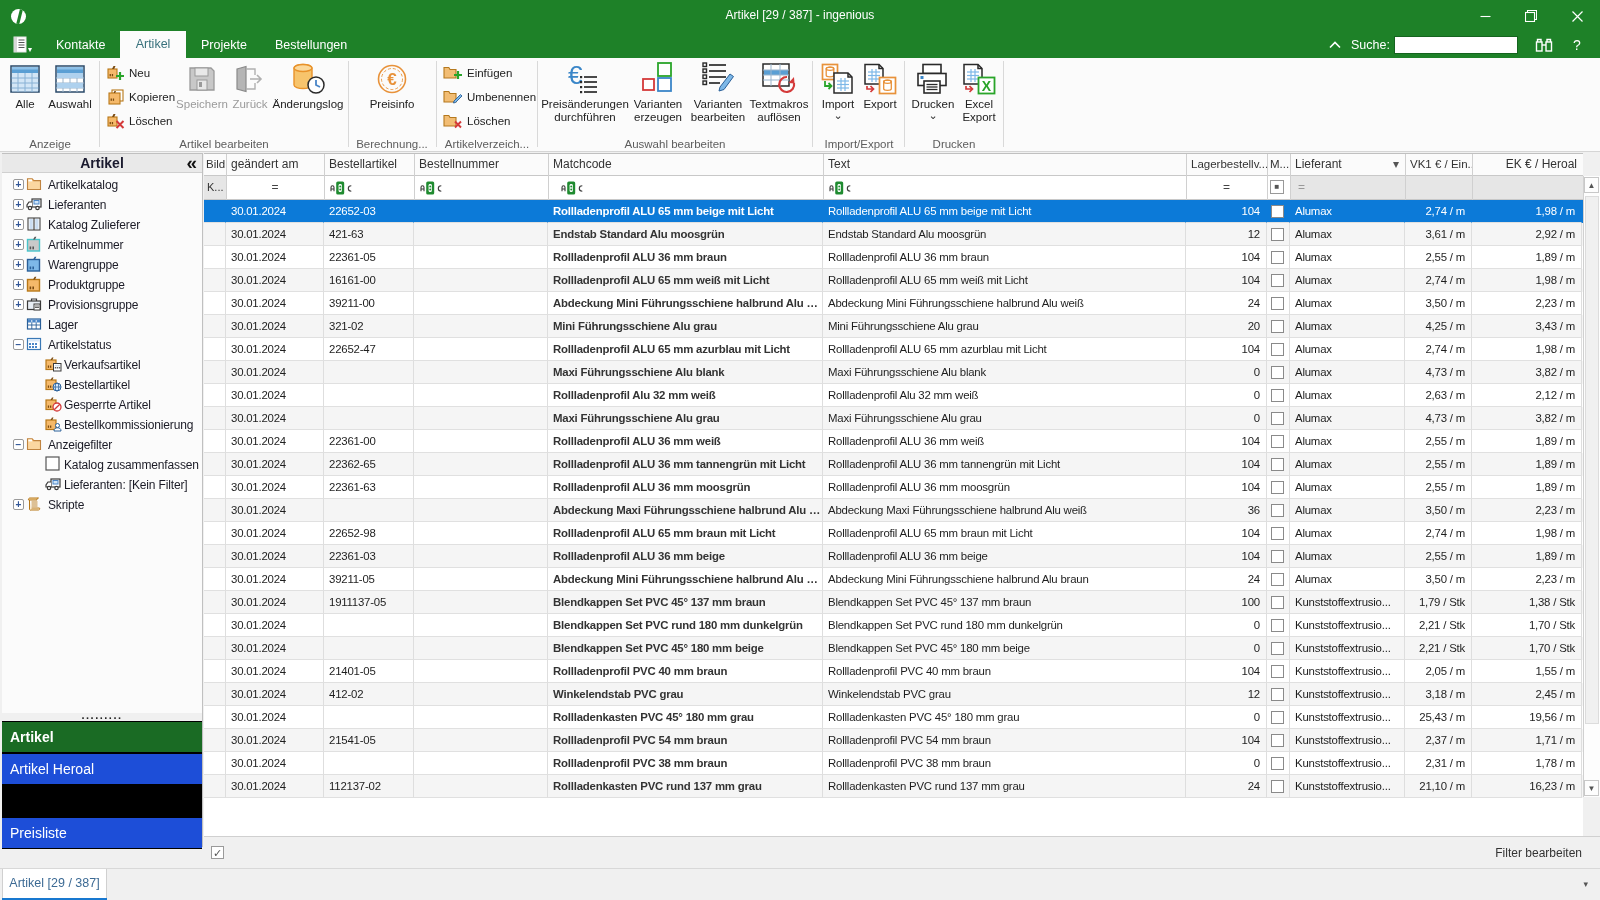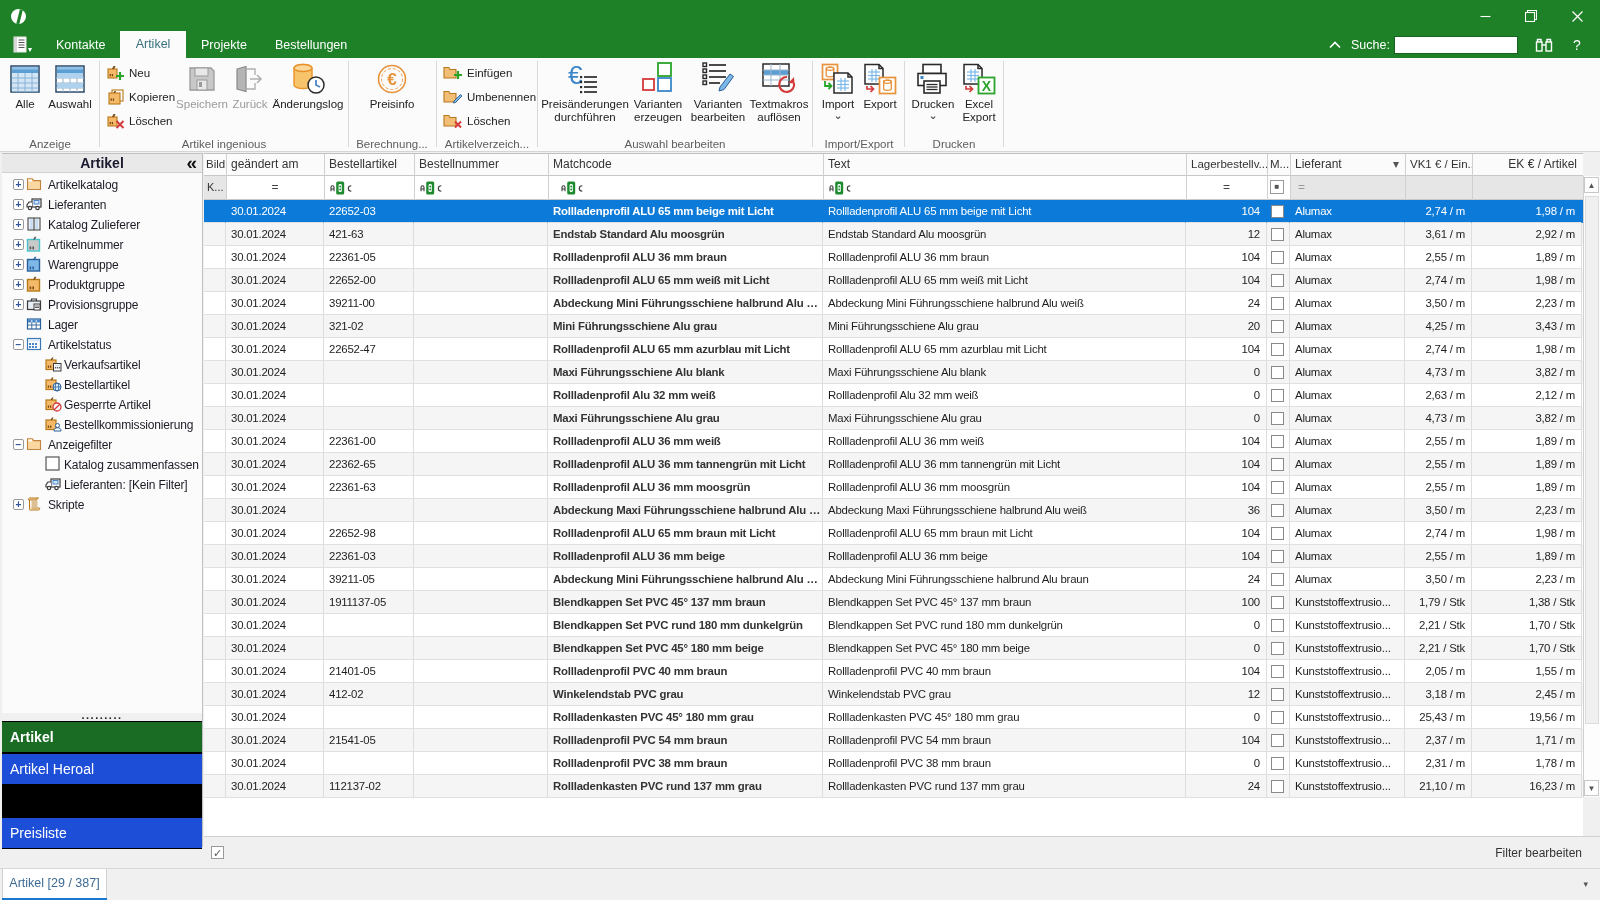--- a/index.html
+++ b/index.html
@@ -69,20 +69,21 @@
 
 #botbar { position:absolute; left:204px; top:836px; width:1396px; height:32px; background:#f0f0f0; border-top:1px solid #d0d0d0; }
 #tabstrip { position:absolute; left:0; top:868px; width:1600px; height:32px; background:#f0f0f0; border-top:1px solid #d8d8d8; }
 #btab { position:absolute; left:2px; top:0px; width:105px; height:29px; background:#fff; border-left:1px solid #d0d0d0; border-right:1px solid #d0d0d0; color:#3c6a94; font-size:12.5px; text-align:center; line-height:29px; }
 #btabline { position:absolute; left:2px; top:29px; width:105px; height:3px; background:#1878d0; }
 </style></head><body>
 <div id="app">
 
 <div id="titlebar">
   <div id="logo"></div>
+  <div id="title">Artikel [29 / 387] - ingenious</div>
   <div class="winbtn" style="right:92px"><svg width="11" height="11" viewBox="0 0 11 11" style="margin-top:11px">
           <line x1="0.5" y1="5.5" x2="10.5" y2="5.5" stroke="#fff" stroke-width="1.1"></line>
         </svg></div>
   <div class="winbtn" style="right:46px"><svg width="12" height="12" viewBox="0 0 12 12" style="margin-top:10px">
           <rect x="0.5" y="2.5" width="9" height="9" fill="none" stroke="#fff" stroke-width="1.1"></rect>
           <path d="M2.5 2.5 L2.5 0.5 L11.5 0.5 L11.5 9.5 L9.5 9.5" fill="none" stroke="#fff" stroke-width="1.1"></path>
         </svg></div>
   <div class="winbtn" style="right:0"><svg width="11" height="11" viewBox="0 0 11 11" style="margin-top:11px">
           <path d="M0.5 0.5 L10.5 10.5 M10.5 0.5 L0.5 10.5" stroke="#fff" stroke-width="1.2"></path>
         </svg></div>
@@ -225,21 +226,21 @@
         <div class="ic">
           <svg width="36" height="32" viewBox="0 0 36 32">
             <path d="M4 5 C4 2.8 8.5 1.5 13 1.5 C17.5 1.5 22 2.8 22 5 L22 22 C22 24.2 17.5 25.5 13 25.5 C8.5 25.5 4 24.2 4 22 Z" fill="#f7c46c" stroke="#e8922a" stroke-width="1.4"></path>
             <ellipse cx="13" cy="5" rx="9" ry="3.5" fill="#fbd89a" stroke="#e8922a" stroke-width="1.4"></ellipse>
             <circle cx="26" cy="22" r="8" fill="#fff" stroke="#2a2a2a" stroke-width="1.5"></circle>
             <path d="M26 17 L26 22 L30 24" fill="none" stroke="#4a86c8" stroke-width="1.8"></path>
           </svg>
         </div>
         <div class="lb">Änderungslog</div>
       </div>
-  <div class="glabel" style="left:100px;width:248px">Artikel ingenious</div>
+  <div class="glabel" style="left:100px;width:248px">Artikel bearbeiten</div>
 
   <div class="bigbtn" style="left:363px;width:58px">
         <div class="ic">
           <svg width="32" height="32" viewBox="0 0 32 32">
             <circle cx="16" cy="16" r="13.5" fill="none" stroke="#e8923a" stroke-width="1.6"></circle>
             <circle cx="16" cy="16" r="10.5" fill="none" stroke="#e8923a" stroke-width="0.9" stroke-dasharray="3 2"></circle>
             <text x="16" y="22" font-size="17" font-weight="bold" fill="#e8923a" text-anchor="middle" font-family="Liberation Sans">€</text>
           </svg>
         </div>
         <div class="lb">Preisinfo</div>
@@ -641,21 +642,21 @@
   <div class="th" style="left:0;width:22px;padding-left:2px;font-size:11.5px;text-overflow:clip">Bild</div>
   <div class="th" style="left:22px;width:98px">geändert am</div>
   <div class="th" style="left:120px;width:90px">Bestellartikel</div>
   <div class="th" style="left:210px;width:134px">Bestellnummer</div>
   <div class="th" style="left:344px;width:275px">Matchcode</div>
   <div class="th" style="left:619px;width:363px">Text</div>
   <div class="th" style="left:982px;width:81px;font-size:11.5px;text-overflow:clip">Lagerbestellv...</div>
   <div class="th" style="left:1063px;width:23px;padding-left:3px;font-size:11.5px;text-overflow:clip">M...</div>
   <div class="th" style="left:1086px;width:115px">Lieferant <span style="float:right;color:#555;margin-right:6px">▾</span></div>
   <div class="th" style="left:1201px;width:67px;font-size:11.5px;text-overflow:clip">VK1 € / Ein...</div>
-  <div class="th r" style="left:1268px;width:111px">EK € / Artikel</div>
+  <div class="th r" style="left:1268px;width:111px">EK € / Heroal</div>
 
   <div class="fc g" style="left:0;width:22px;color:#333;font-size:11px;line-height:23px;padding-left:3px">K...</div>
   <div class="fc" style="left:22px;width:98px;text-align:center"><span class="eq" style="line-height:23px">=</span></div>
   <div class="fc" style="left:120px;width:90px;padding-left:6px;line-height:23px"><svg width="23" height="14" viewBox="0 0 23 14" style="vertical-align:middle">
           <path d="M1 10.2 L1 6.4 Q1 4.8 2.5 4.8 Q4 4.8 4 6.4 L4 10.2 M1 8 L4 8" fill="none" stroke="#3a3a3a" stroke-width="1.1"></path>
           <rect x="6.2" y="0.5" width="8" height="13" rx="1.6" fill="#1f8b30"></rect>
           <rect x="8.6" y="3" width="3.2" height="8" rx="1.3" fill="#fff"></rect>
           <circle cx="10.2" cy="5.5" r="0.95" fill="#1f8b30"></circle>
           <circle cx="10.2" cy="8.5" r="0.95" fill="#1f8b30"></circle>
           <path d="M21.3 4.8 Q18.3 4.8 18.3 7.5 Q18.3 10.2 21.3 10.2" fill="none" stroke="#3a3a3a" stroke-width="1.1"></path>
@@ -742,21 +743,21 @@
 <div class="td cb" style="left:1063px;width:23px">
           <span class="box"></span>
         </div>
 <div class="td" style="left:1086px;width:115px">Alumax</div>
 <div class="td r" style="left:1201px;width:67px">2,55 / m</div>
 <div class="td r" style="left:1268px;width:110px">1,89 / m</div>
 </div>
 <div class="tr odd" style="top:115px">
 <div class="td" style="left:0;width:22px"></div>
 <div class="td" style="left:22px;width:98px">30.01.2024</div>
-<div class="td" style="left:120px;width:90px">22652-00</div>
+<div class="td" style="left:120px;width:90px">16161-00</div>
 <div class="td" style="left:210px;width:134px"></div>
 <div class="td b" style="left:344px;width:275px">Rollladenprofil ALU 65 mm weiß mit Licht</div>
 <div class="td" style="left:619px;width:363px">Rollladenprofil ALU 65 mm weiß mit Licht</div>
 <div class="td r" style="left:982px;width:81px">104</div>
 <div class="td cb" style="left:1063px;width:23px">
           <span class="box"></span>
         </div>
 <div class="td" style="left:1086px;width:115px">Alumax</div>
 <div class="td r" style="left:1201px;width:67px">2,74 / m</div>
 <div class="td r" style="left:1268px;width:110px">1,98 / m</div>

